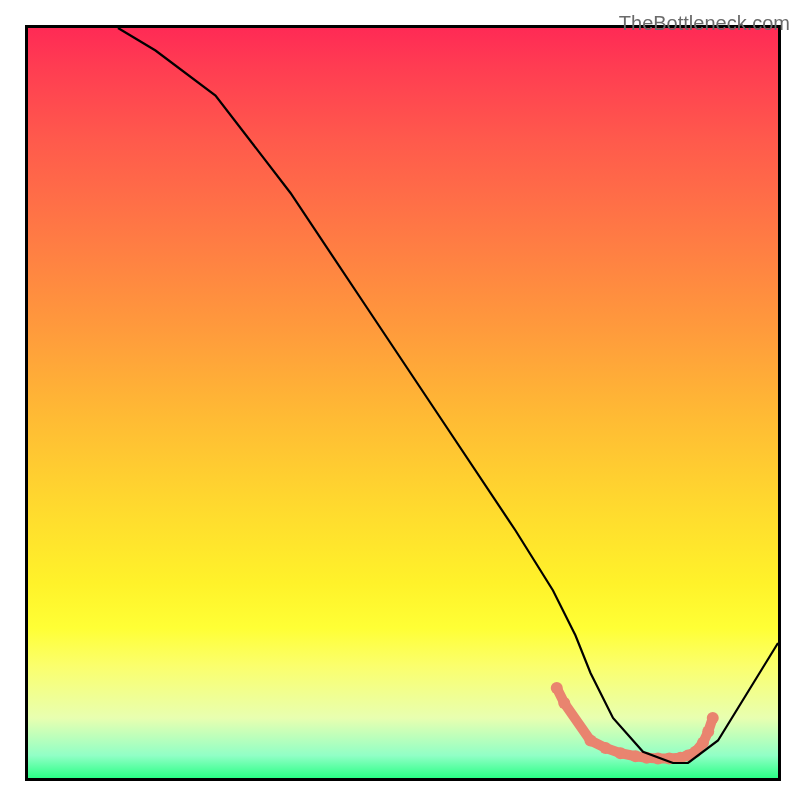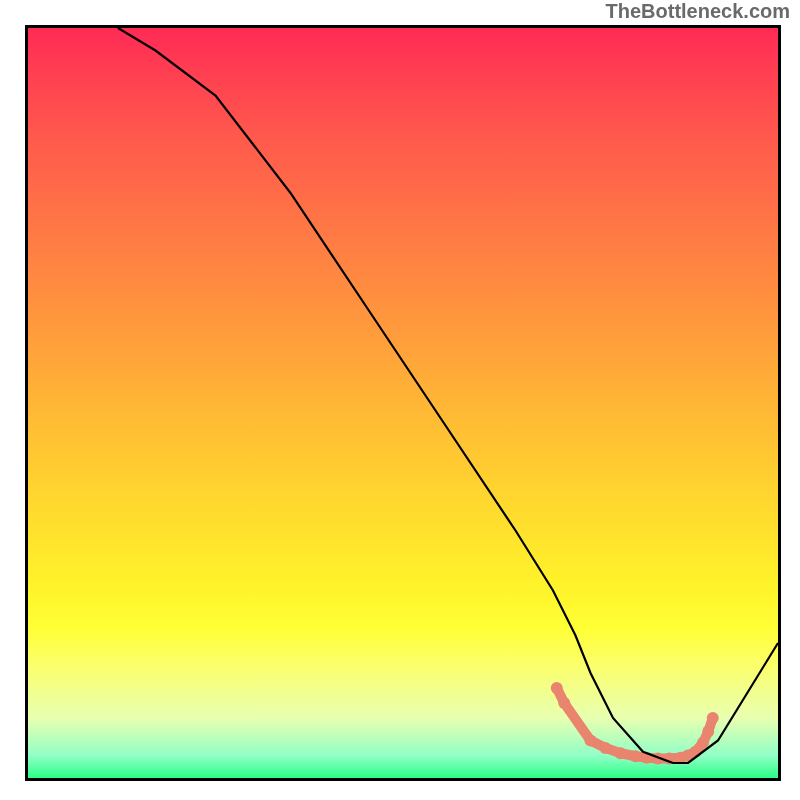--- a/index.html
+++ b/index.html
@@ -6,24 +6,24 @@
     margin: 0;
     padding: 0;
     width: 800px;
     height: 800px;
     background: #ffffff;
     position: relative;
     font-family: Arial, sans-serif;
   }
   .watermark {
     position: absolute;
-    top: 0;
+    top: 12px;
     right: 10px;
     font-size: 20px;
-    font-weight: bold;
+    font-weight: normal;
     color: #6a6a6a;
     z-index: 5;
   }
   .plot-area {
     position: absolute;
     left: 25px;
     top: 25px;
     width: 750px;
     height: 750px;
     border: 3px solid #000000;

